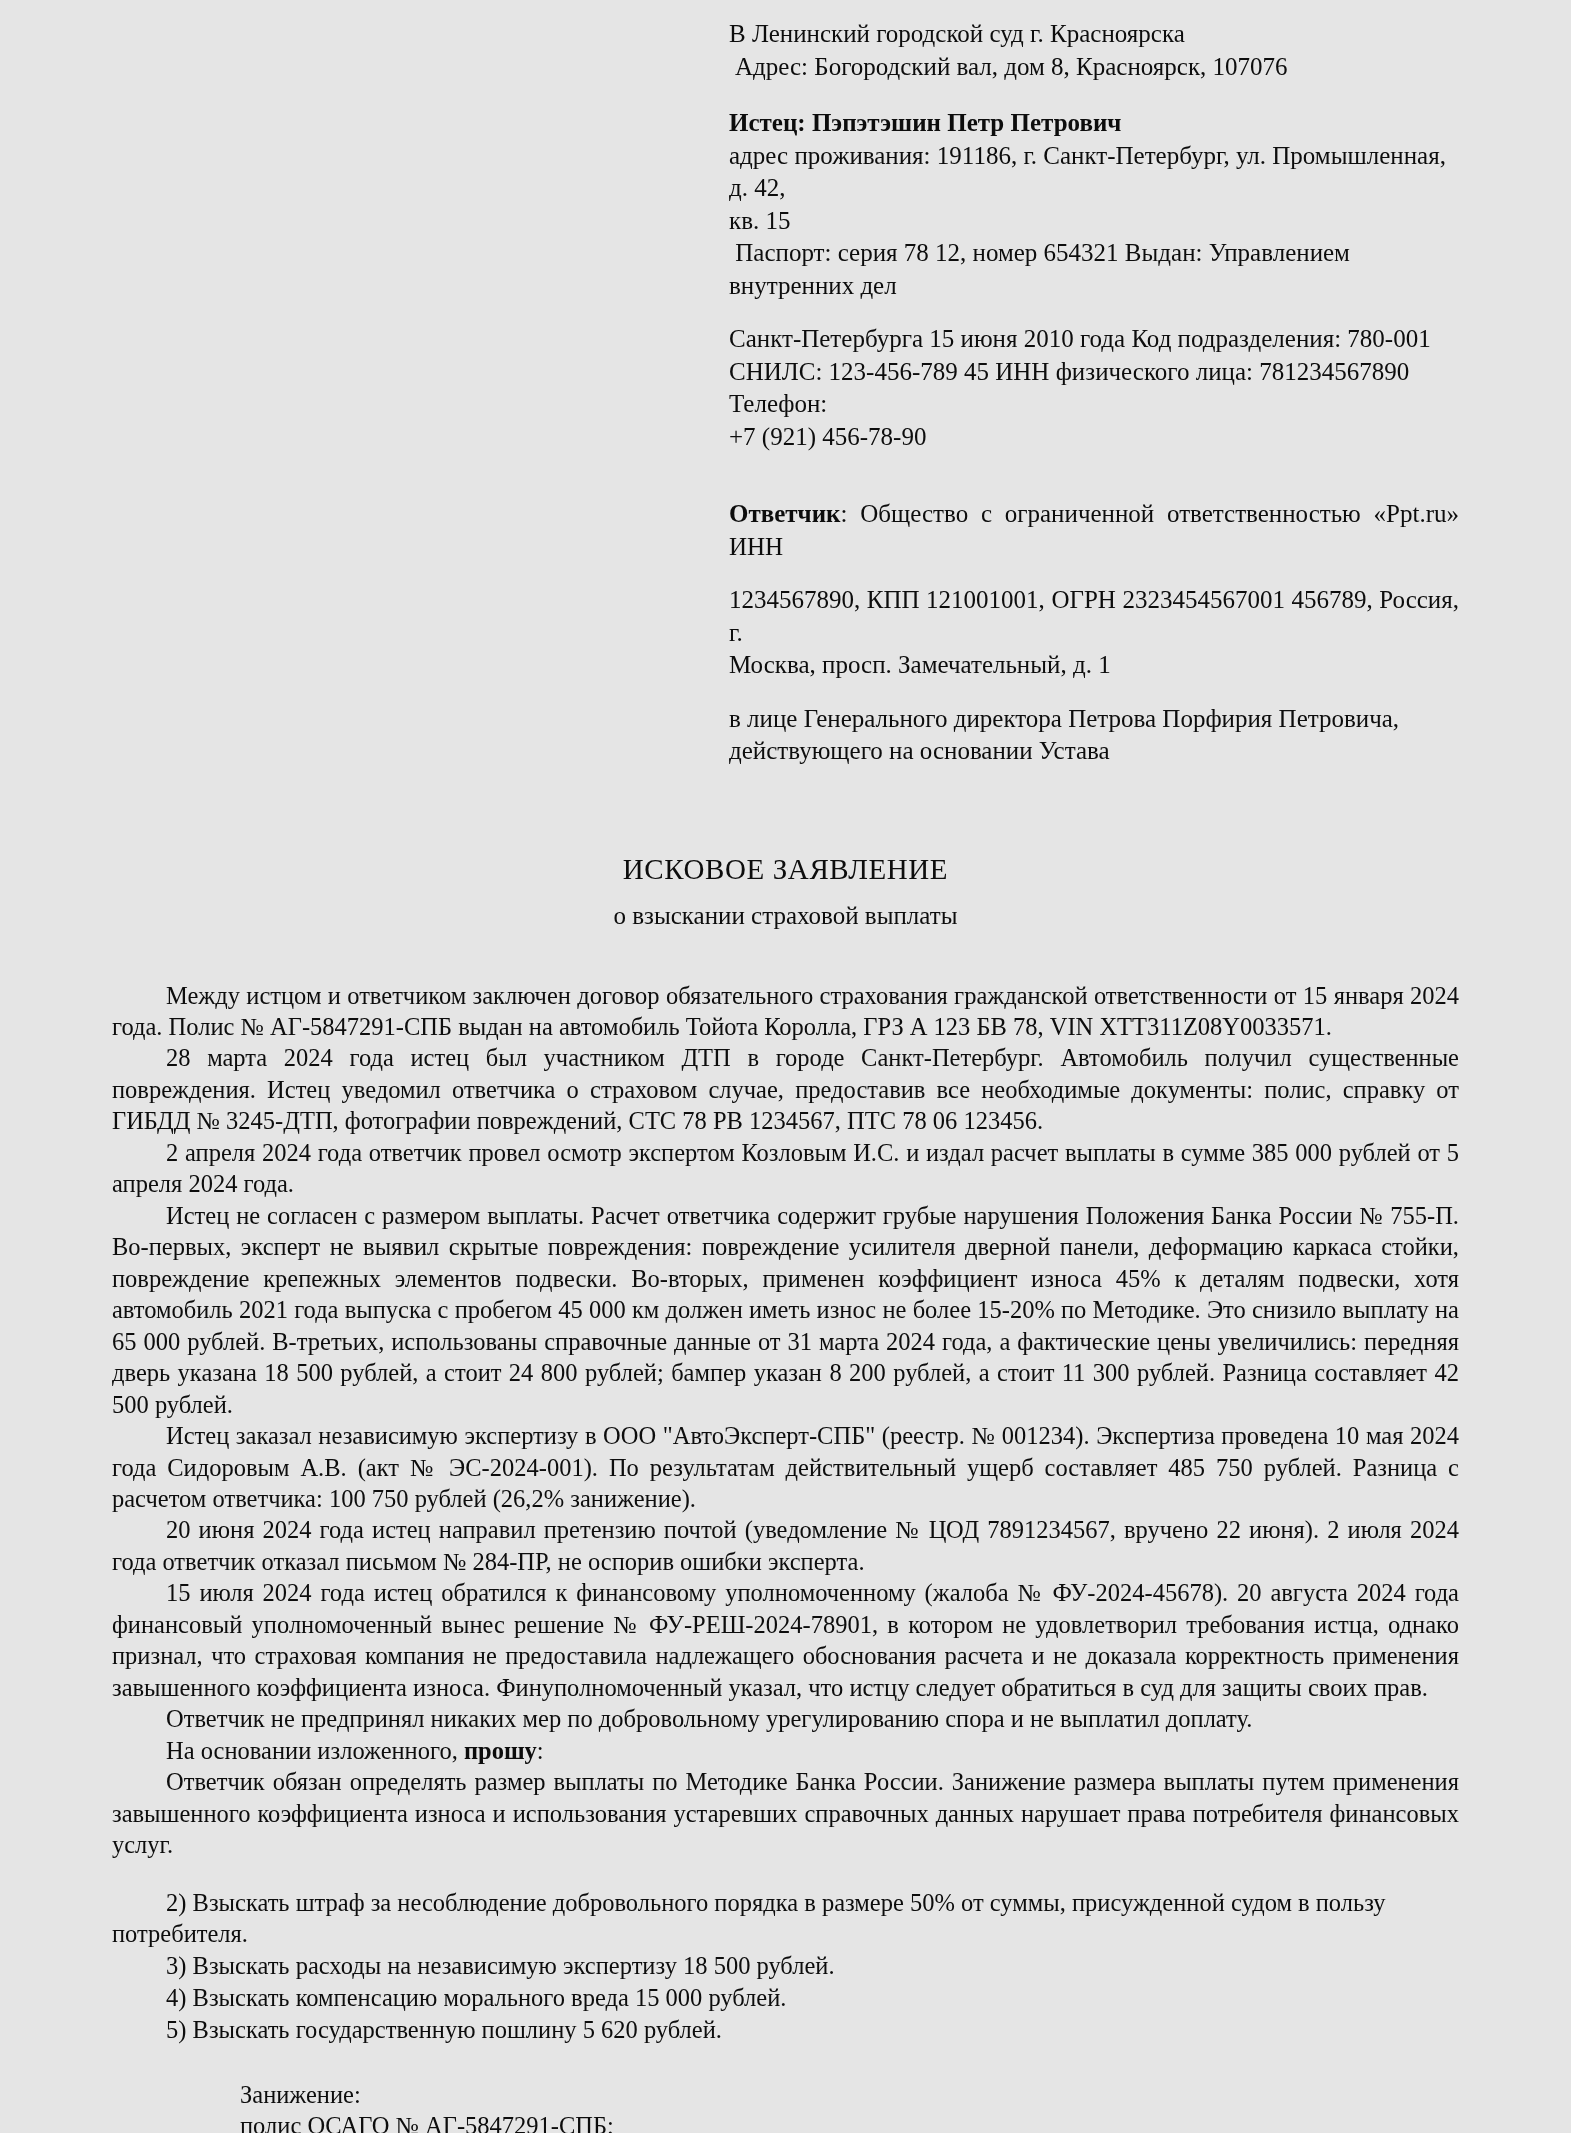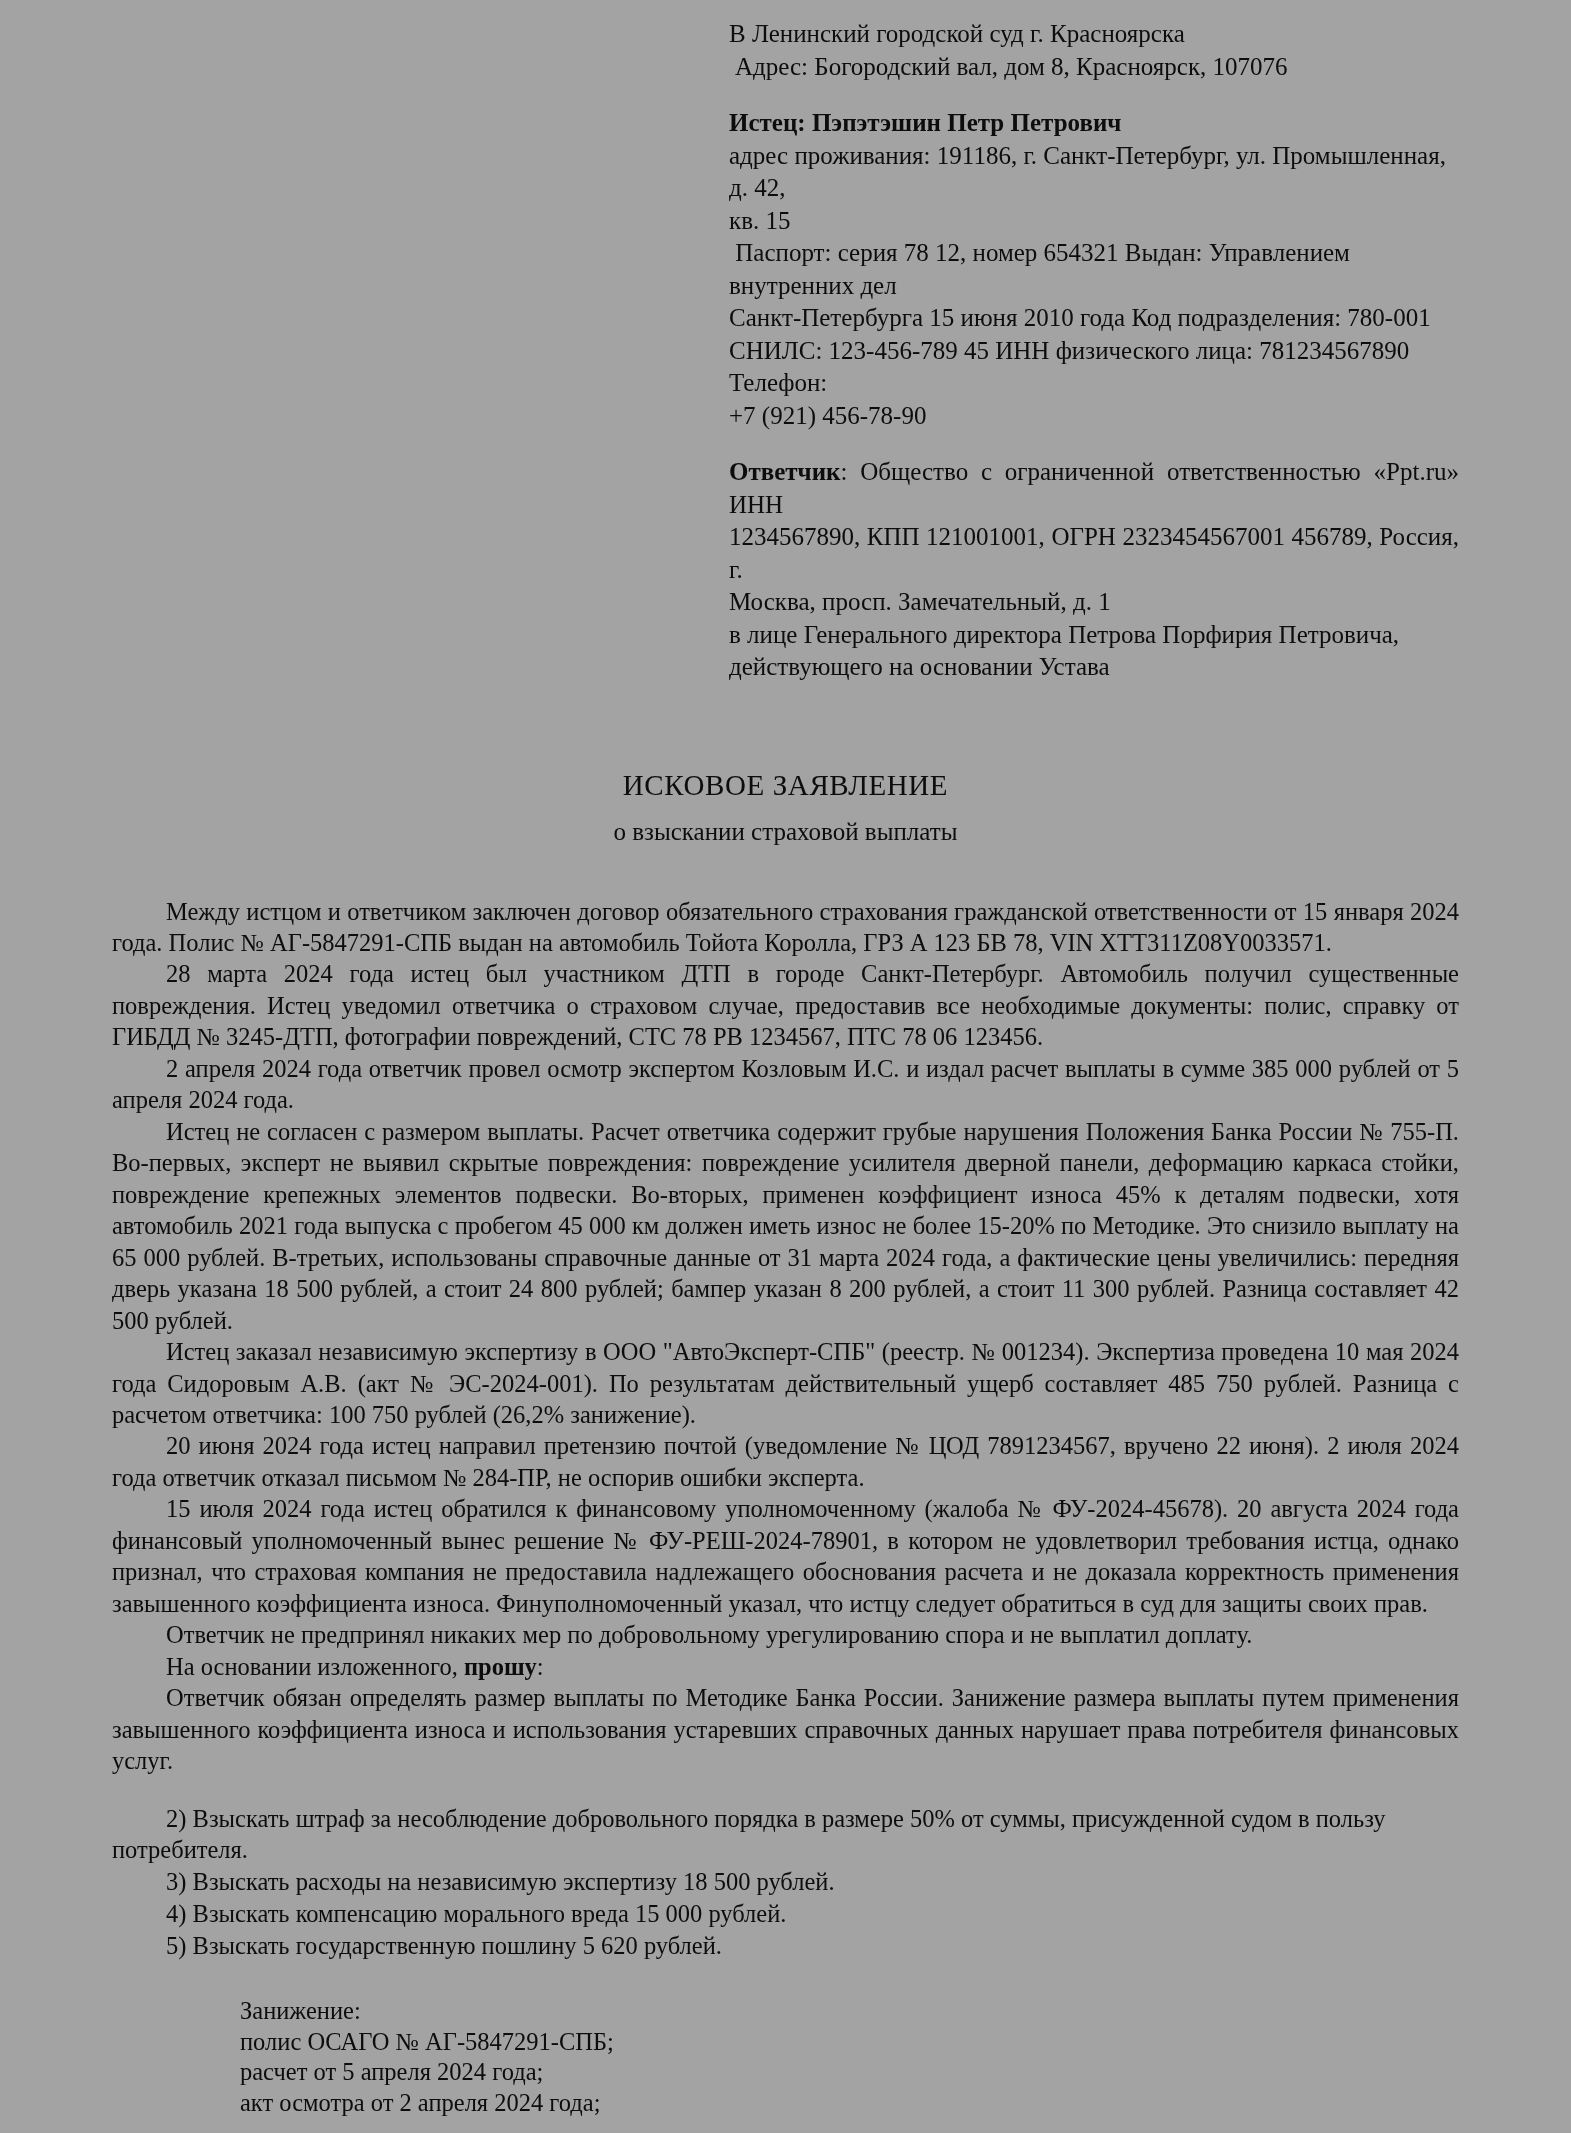--- a/index.html
+++ b/index.html
@@ -10,21 +10,21 @@
   }
   body {
     font-family: "Liberation Serif", "DejaVu Serif", serif;
     color: #0d0d0d;
   }
   .page {
     position: relative;
     width: 1571px;
     height: 2133px;
     margin: 0 auto;
-    background: #a3a3a3;
+    background: #e5e5e5;
     box-sizing: border-box;
     padding: 18px 112px 0 112px;
     overflow: hidden;
   }
 
   
   .header-block {
     width: 100%;
     display: flex;
     justify-content: flex-end;
@@ -36,20 +36,21 @@
   }
   .hdr-line {
     text-align: left;
     white-space: pre-wrap;
   }
   .hdr-line.indent1 { text-indent: 6px; }
   .hdr-just {
     text-align: justify;
     text-align-last: left;
     hyphens: none;
+    margin-top: 21px;
   }
   .party-name {
     font-weight: bold;
   }
   .gap-sm { height: 24px; }
 
   
   .title-wrap {
     margin-top: 85px;
     text-align: center;

